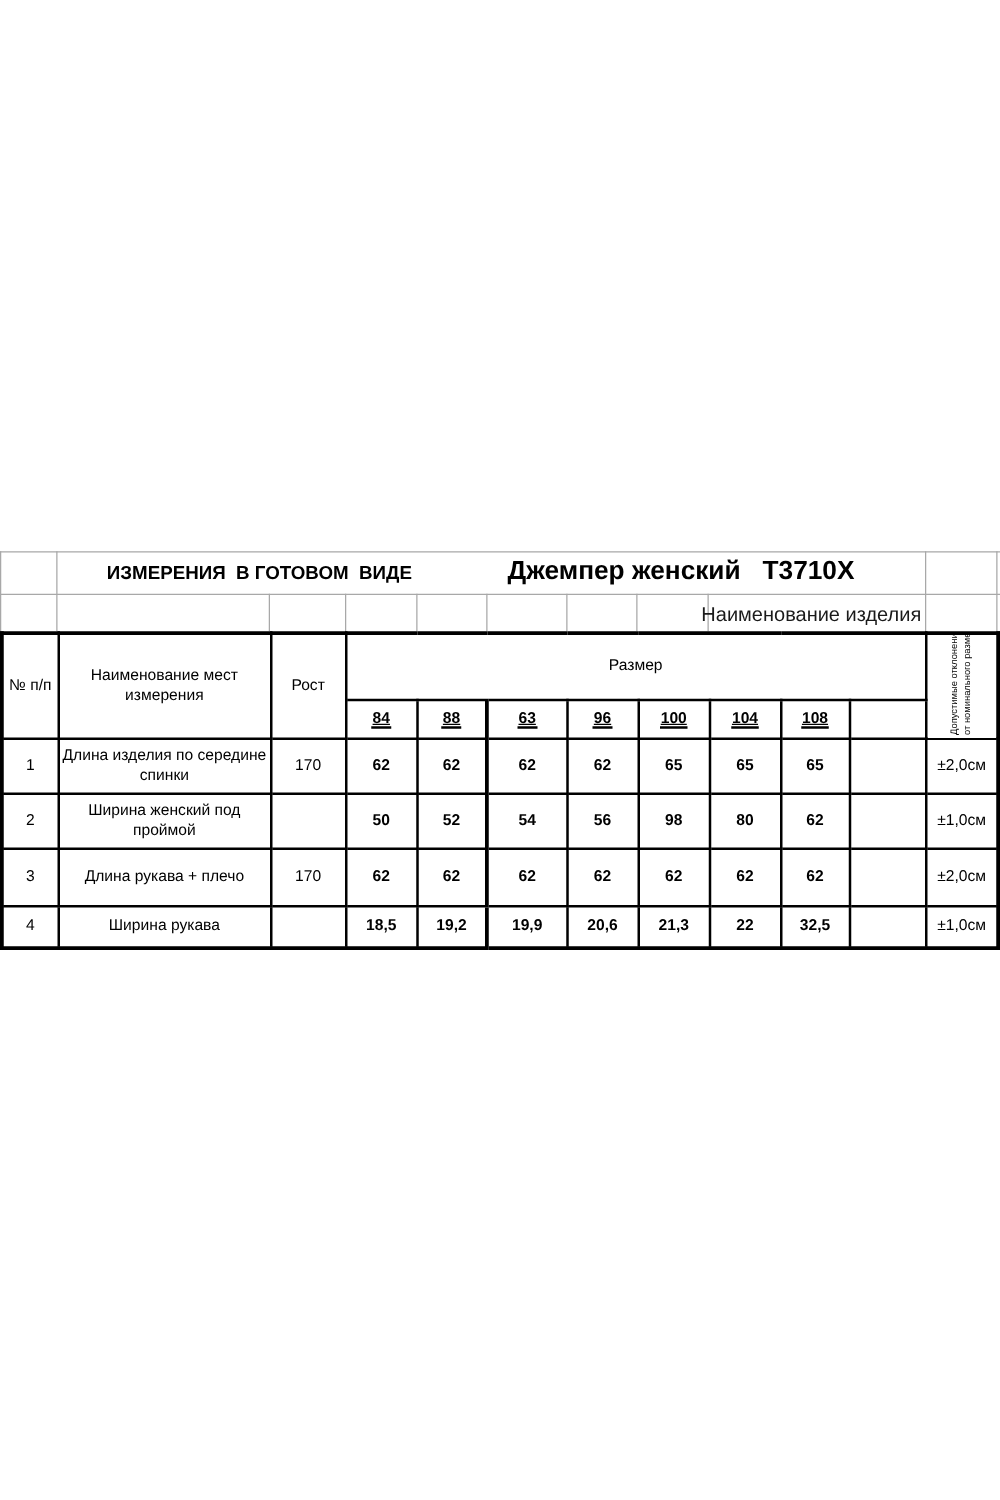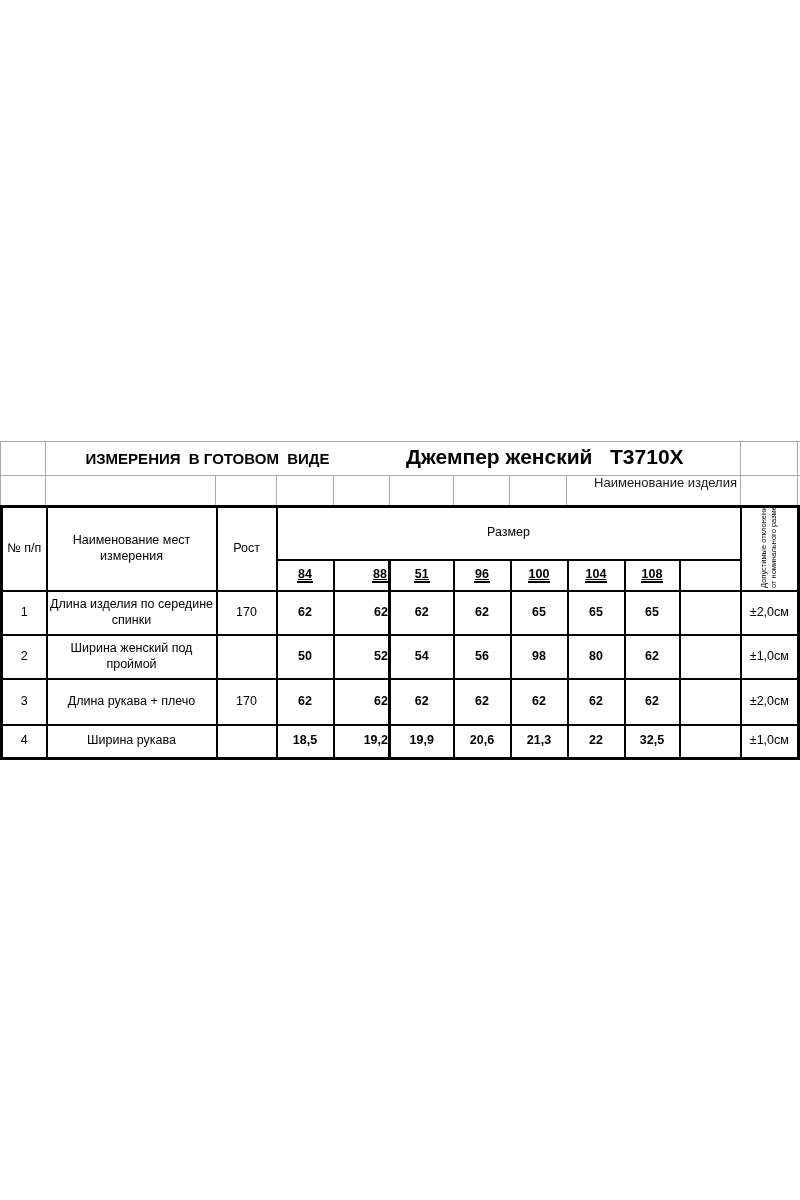--- a/index.html
+++ b/index.html
@@ -8,29 +8,29 @@
   
   .topsec{position:absolute;left:0;top:441px;width:800px;height:64px;}
   .gline{position:absolute;background:#a8a8a8;}
   .gh{height:1px;}
   .gv{width:1px;}
   .small-title{position:absolute;left:45px;top:0;width:325px;height:34px;
                display:flex;align-items:center;justify-content:center;
                font-size:15px;font-weight:bold;white-space:nowrap;}
   .big-title{position:absolute;left:406px;top:-4px;width:390px;height:40px;
              display:flex;align-items:center;font-size:21px;font-weight:bold;white-space:nowrap;}
-  .prod-label{position:absolute;left:400px;top:24px;width:337px;height:27px;
+  .prod-label{position:absolute;left:400px;top:36px;width:337px;height:27px;
               display:flex;align-items:flex-end;justify-content:flex-end;
-              font-size:13px;color:#1a1a1a;padding-bottom:2px;box-sizing:border-box;}
+              font-size:16px;color:#1a1a1a;padding-bottom:2px;box-sizing:border-box;}
   
   .maintbl{position:absolute;left:0;top:505px;border-collapse:collapse;table-layout:fixed;
            width:797px;border:3px solid #000;}
   .maintbl td{border:2px solid #000;padding:0;text-align:center;vertical-align:middle;
               font-size:12.5px;line-height:1.25;overflow:hidden;background:#fff;}
-  .maintbl .bR3{border-right:3px solid #000;text-align:right;}
+  .maintbl .bR3{border-right:3px solid #000;}
   .hdr{font-size:13px;}
   .size-cell{font-weight:bold;font-size:15px;}
   .size-cell span{border-bottom:2px solid #000;padding:0 1px 0px 1px;text-decoration:underline;}
   .val{font-weight:bold;font-size:16px;}
   .tol{font-size:15px;white-space:nowrap;}
   .vtop{vertical-align:top;padding-top:3px;}
   .vbot{vertical-align:bottom;padding-bottom:3px;}
   .name-cell{font-size:12.5px;padding:1px 4px;}
   .rot-td{position:relative;}
   .rot-wrap{position:absolute;top:50%;left:50%;width:78px;
@@ -89,21 +89,21 @@
           <div class="rot-wrap">
             <div>Допустимые отклонения</div>
             <div>от номинального размера</div>
           </div>
         </td>
       </tr>
 
       <tr style="height:31px">
         <td class="size-cell"><span>84</span></td>
         <td class="size-cell bR3"><span>88</span></td>
-        <td class="size-cell"><span>51</span></td>
+        <td class="size-cell"><span>63</span></td>
         <td class="size-cell"><span>96</span></td>
         <td class="size-cell"><span>100</span></td>
         <td class="size-cell"><span>104</span></td>
         <td class="size-cell"><span>108</span></td>
         <td></td>
       </tr>
 
       <tr style="height:44px">
         <td>1</td>
         <td class="name-cell">Длина изделия по середине спинки</td>

